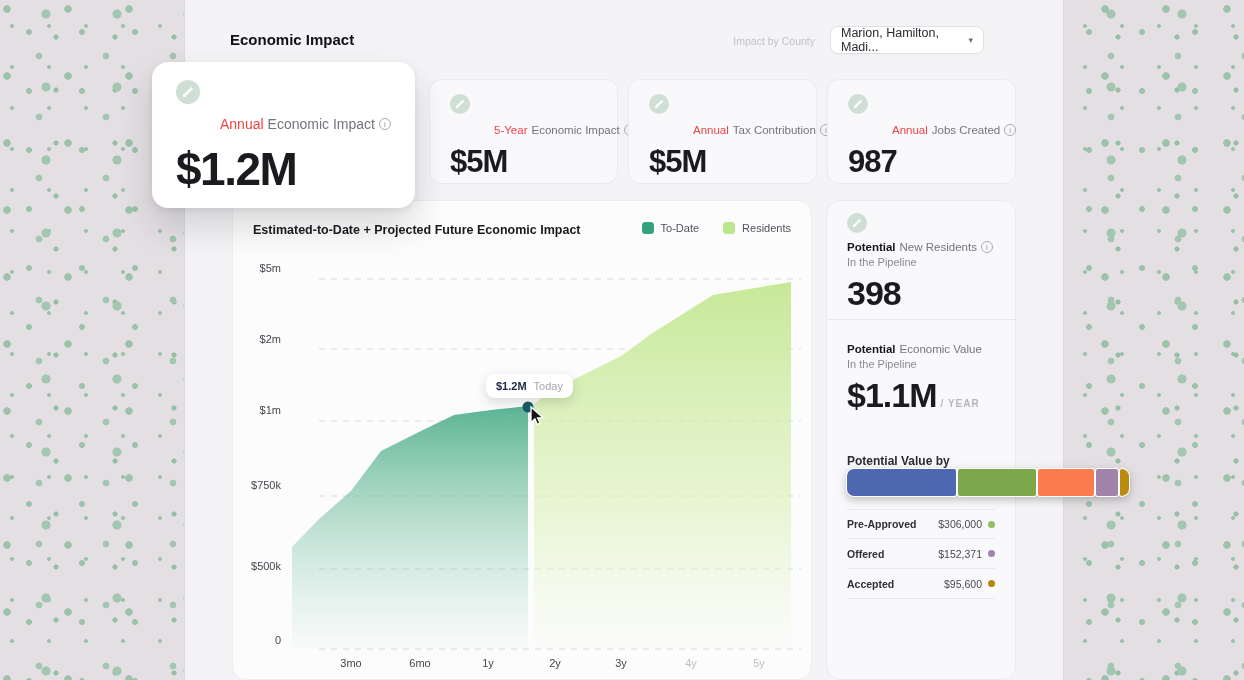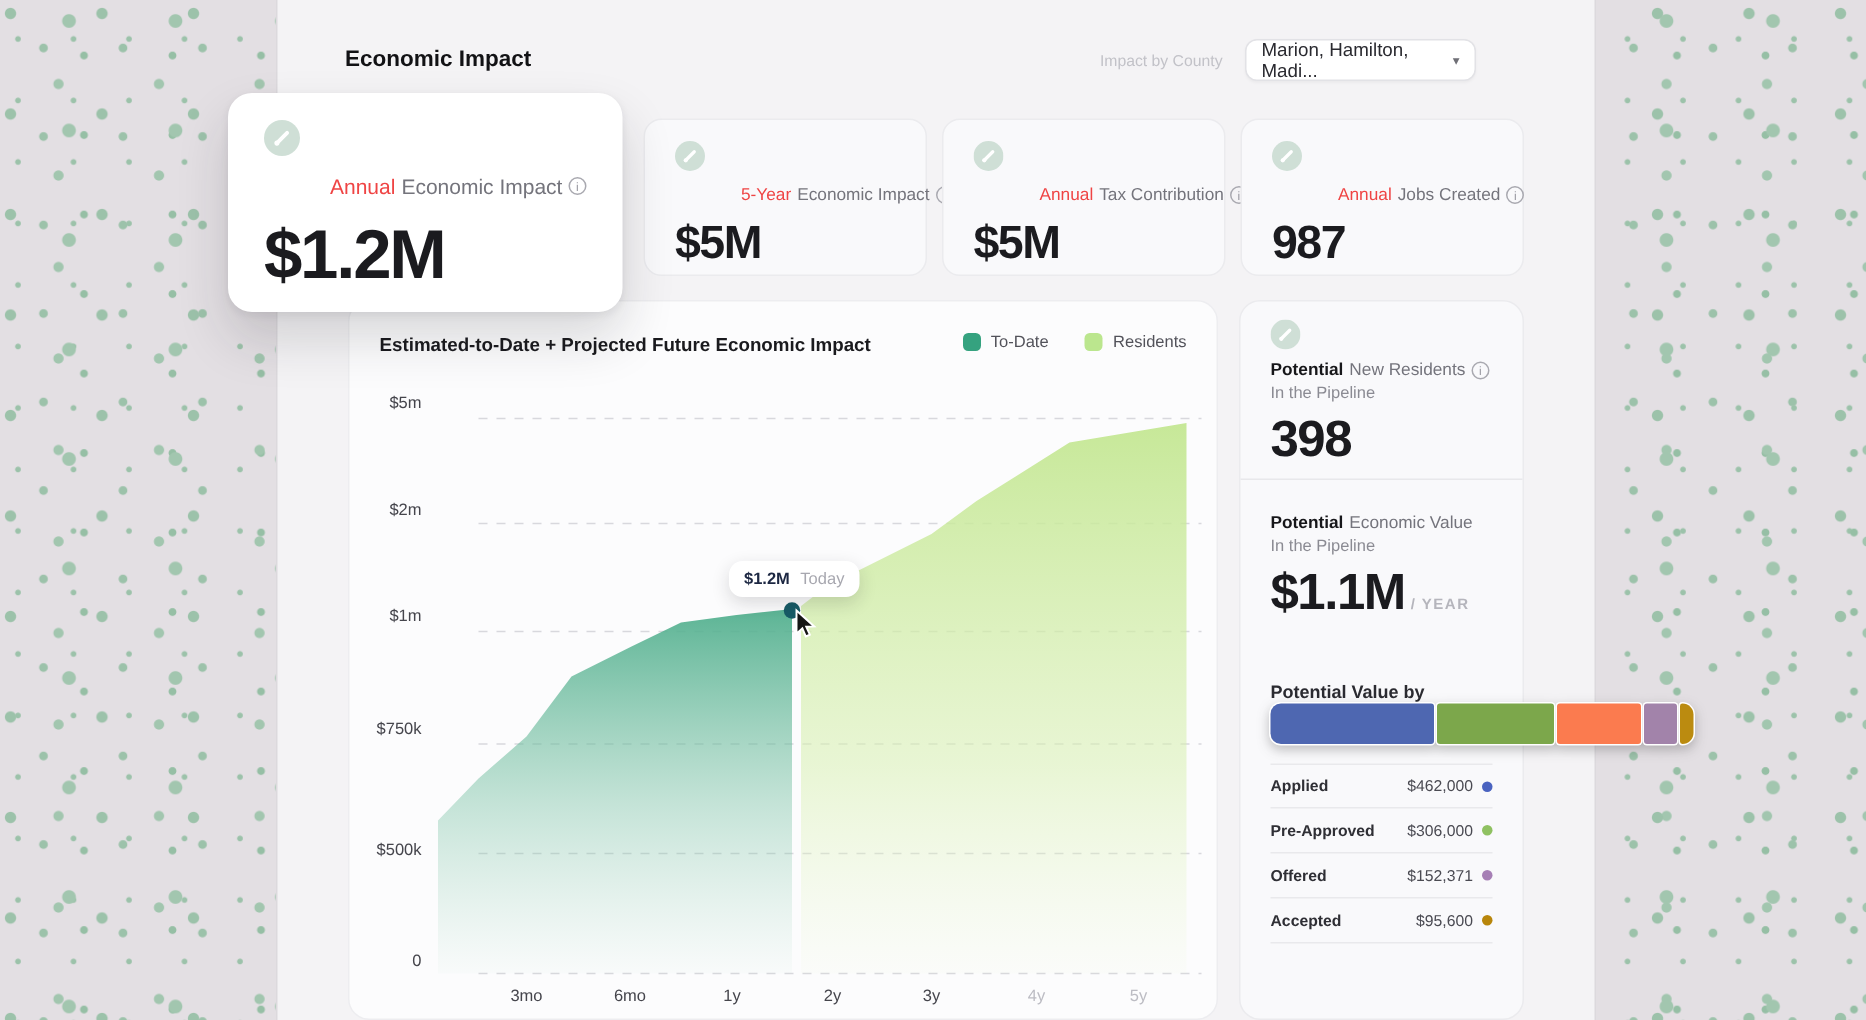--- a/index.html
+++ b/index.html
@@ -284,25 +284,20 @@
     <div class="status-bar">
       <div class="seg" style="background-color: rgb(78, 103, 177); width: 109px;"></div>
       <div class="seg" style="background-color: rgb(124, 167, 75); width: 78px;"></div>
       <div class="seg" style="background-color: rgb(251, 123, 79); width: 56px;"></div>
       <div class="seg" style="background-color: rgb(162, 131, 170); width: 22px;"></div>
       <div class="seg" style="background-color: rgb(187, 139, 16); width: 9px;"></div>
     </div>
 
     <div class="status-list">
       <div class="status-row">
-        <span class="row-label">Applied</span>
-        <span class="row-value">$462,000</span>
-        <span class="row-dot" style="background-color: rgb(74, 99, 192);"></span>
-      </div>
-      <div class="status-row">
         <span class="row-label">Pre-Approved</span>
         <span class="row-value">$306,000</span>
         <span class="row-dot" style="background-color: rgb(143, 193, 97);"></span>
       </div>
       <div class="status-row">
         <span class="row-label">Offered</span>
         <span class="row-value">$152,371</span>
         <span class="row-dot" style="background-color: rgb(166, 127, 181);"></span>
       </div>
       <div class="status-row">

